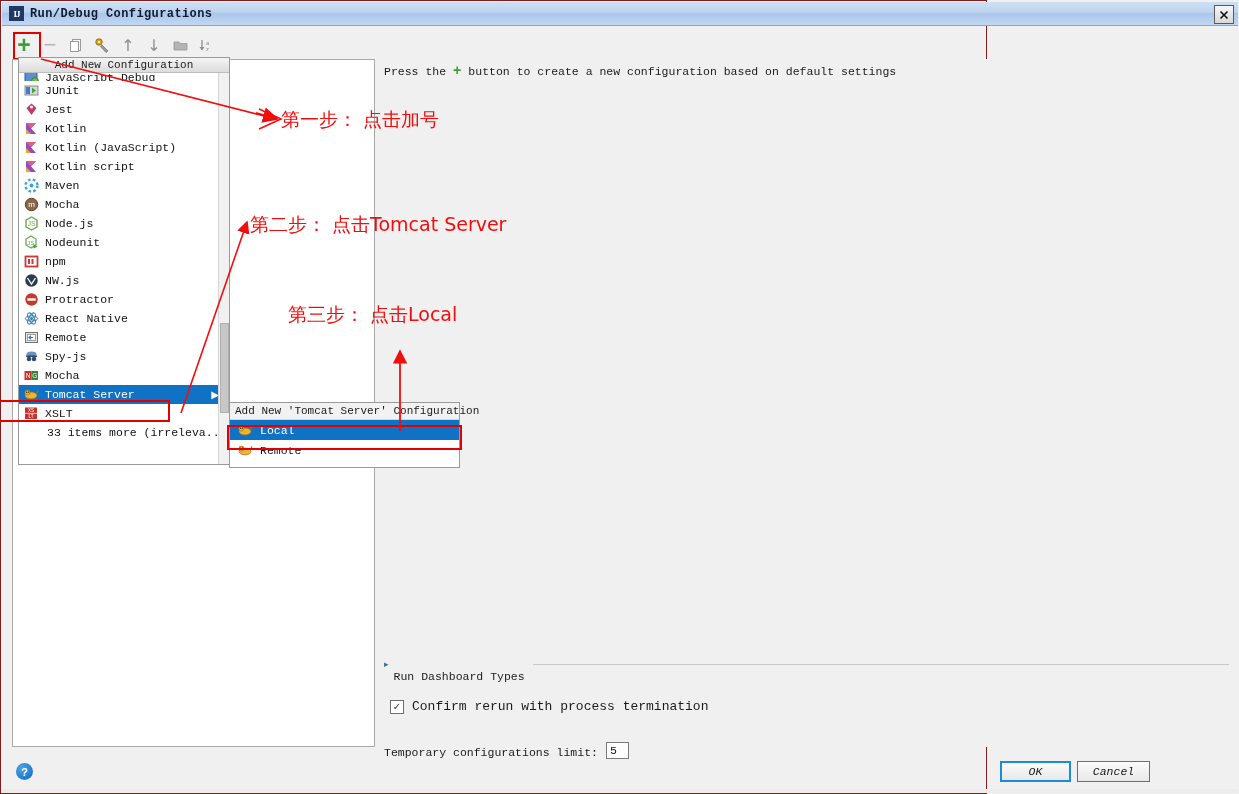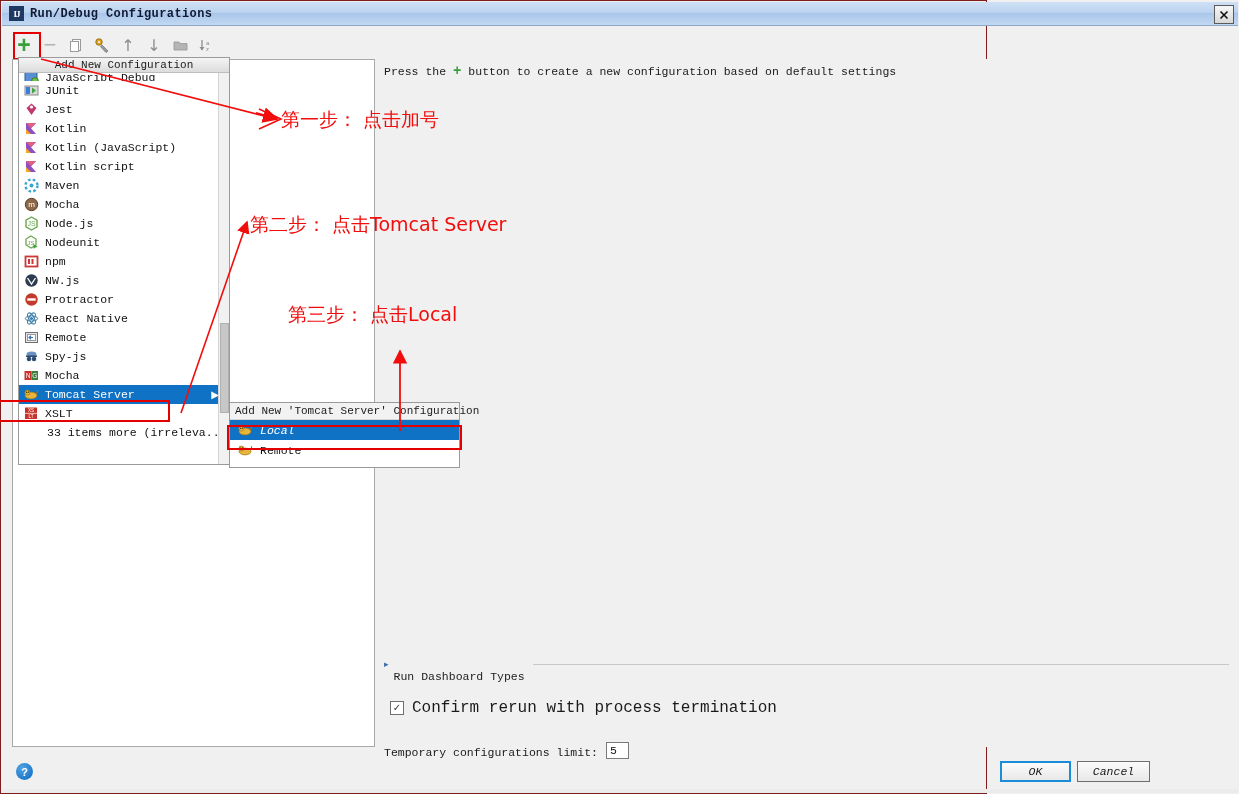--- a/index.html
+++ b/index.html
@@ -201,21 +201,21 @@
   }
   .sub-item {
     height: 20px;
     display: flex; align-items: center;
     padding-left: 8px;
     font-size: 11.5px; color: #111;
     font-family: "Liberation Mono", monospace;
     cursor: pointer;
   }
   .sub-item .lbl { margin-left: 7px; }
-  .sub-item.selected { background: #1072c5; color:#fff;font-style:italic; }
+  .sub-item.selected { background: #1072c5; color:#fff; }
   .local-highlight {
     position: absolute; left: 226px; top: 424px;
     width: 235px; height: 25px;
     border: 2px solid #e50000;
     box-sizing: border-box;
     z-index: 28; pointer-events: none;
   }
 
   
   .rd-row {
@@ -233,21 +233,21 @@
   }
   .checkbox {
     width: 12px; height: 12px;
     border: 1px solid #6f6f6f;
     background: #fff;
     display: flex; align-items: center; justify-content: center;
     font-size: 10px; color: #333;
     font-family: "DejaVu Sans", sans-serif;
     line-height: 1;
   }
-  .cb-label { margin-left: 8px; font-size: 16px; color:#1b1b1b; font-family:"Liberation Mono",monospace;}
+  .cb-label { margin-left: 8px; font-size: 13px; color:#1b1b1b; font-family:"Liberation Mono",monospace;}
 
   .tmp-row {
     position: absolute; left: 5px; top: 673px;
     display: flex; align-items: flex-end; margin-top: 10px;
   }
   .tmp-label { font-size: 11.5px; color:#1b1b1b; font-family:"Liberation Mono",monospace;}
   .tmp-input {
     margin-left: 8px;
     width: 23px; height: 17px;
     border: 1px solid #7a7a7a;

